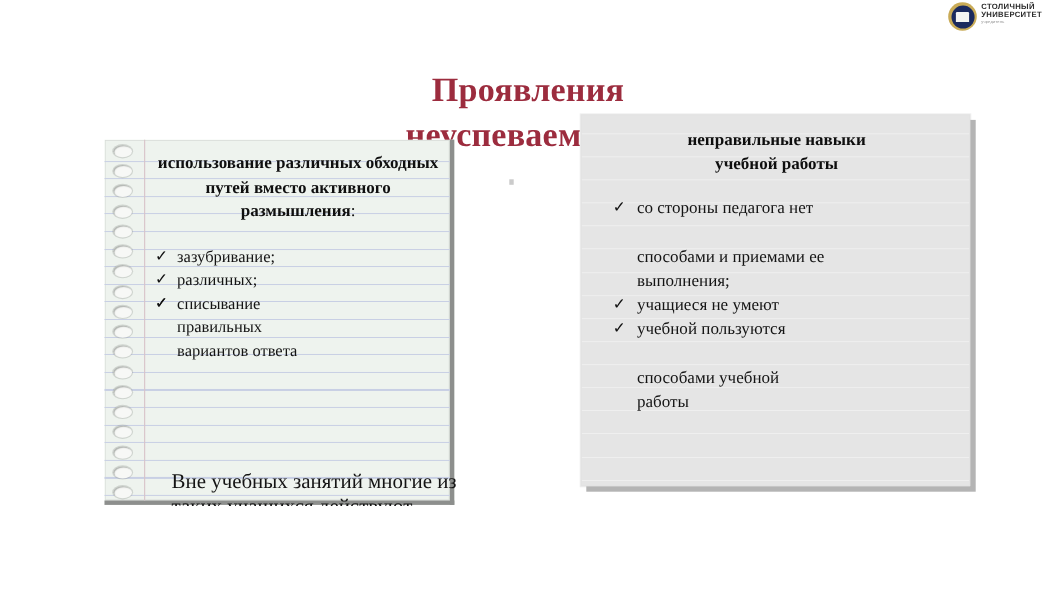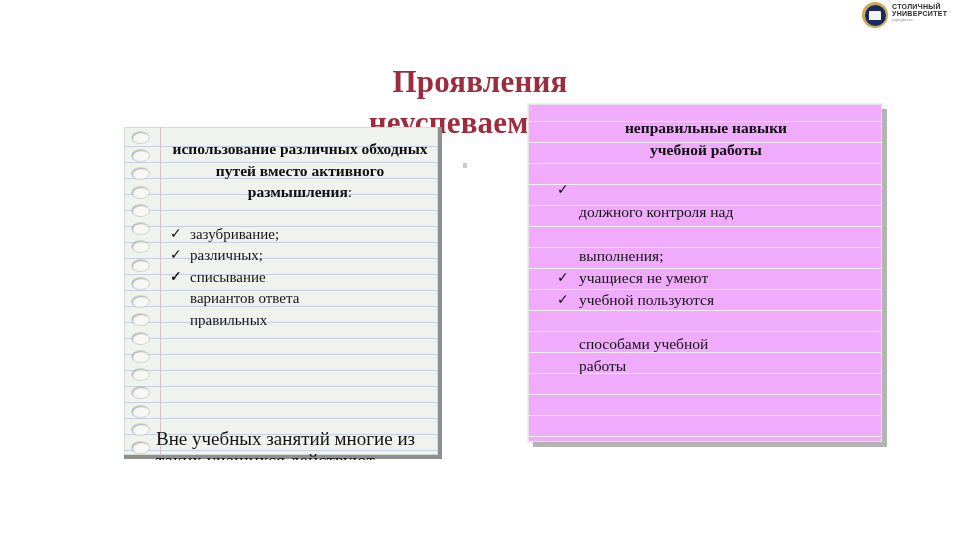--- a/index.html
+++ b/index.html
@@ -94,21 +94,21 @@
     font-size: 31px;
     line-height: 1.33;
     color: #9c2c3e;
     letter-spacing: 0.2px;
   }
   .slide-title .t-line { display: block; }
 
   
   .notepad {
     position: absolute;
-    left: 124px;
+    left: 95px;
     top: 127px;
     width: 318px;
     height: 332px;
     background: #eef3ee;
     box-sizing: border-box;
     border-right: 4px solid #8d8f8d;
     border-bottom: 4px solid #8d8f8d;
     box-shadow: 0 0 0 1px #d7dcd7 inset;
   }
   .notepad-lines {
@@ -213,21 +213,21 @@
     opacity: .75;
   }
 
   
   .paper-card {
     position: absolute;
     left: 528px;
     top: 104px;
     width: 354px;
     height: 338px;
-    background: #f0abfc;
+    background: #e5e5e5;
     border: 1px solid #e3e3e3;
     box-sizing: border-box;
     box-shadow: 5px 5px 0 0 #b4b4b4, 0 0 0 1px #efefef;
   }
   .paper-lines {
     position: absolute;
     inset: 0;
     background-image: repeating-linear-gradient(
       to bottom,
       rgba(255,255,255,0) 0px,
@@ -327,45 +327,45 @@
         <li>
           <span class="tick">✓</span>
           <span>различных;</span>
         </li>
         <li>
           <span class="tick">✓</span>
         </li>
         <li>
           <span class="tick">✓</span>
           <span>списывание</span>
+          <span class="cont">правильных</span>
           <span class="cont">вариантов ответа</span>
-          <span class="cont">правильных</span>
         </li>
       </ul>
     </div>
   </div>
 
   <div class="overflow-text">Вне учебных занятий многие из таких учащихся действуют активнее и сообразительнее, чем в</div>
 
   <div class="artifact-dot"></div>
 
   <div class="paper-card">
     <div class="paper-lines"></div>
     <div class="paper-body">
       <div class="pc-heading">
         <span>неправильные навыки</span><br>
         <span>учебной работы</span>
       </div>
 
       <ul class="pc-list">
         <li>
           <span class="tick">✓</span>
+          <span>со стороны педагога нет</span><br>
           <br>
-          <span>должного контроля над</span><br>
-          <br>
+          <span>способами и приемами ее</span><br>
           <span>выполнения;</span>
         </li>
         <li>
           <span class="tick">✓</span>
           <span>учащиеся не умеют</span><br>
         </li>
         <li>
           <span class="tick">✓</span>
           <span>учебной пользуются</span><br>
           <br>

